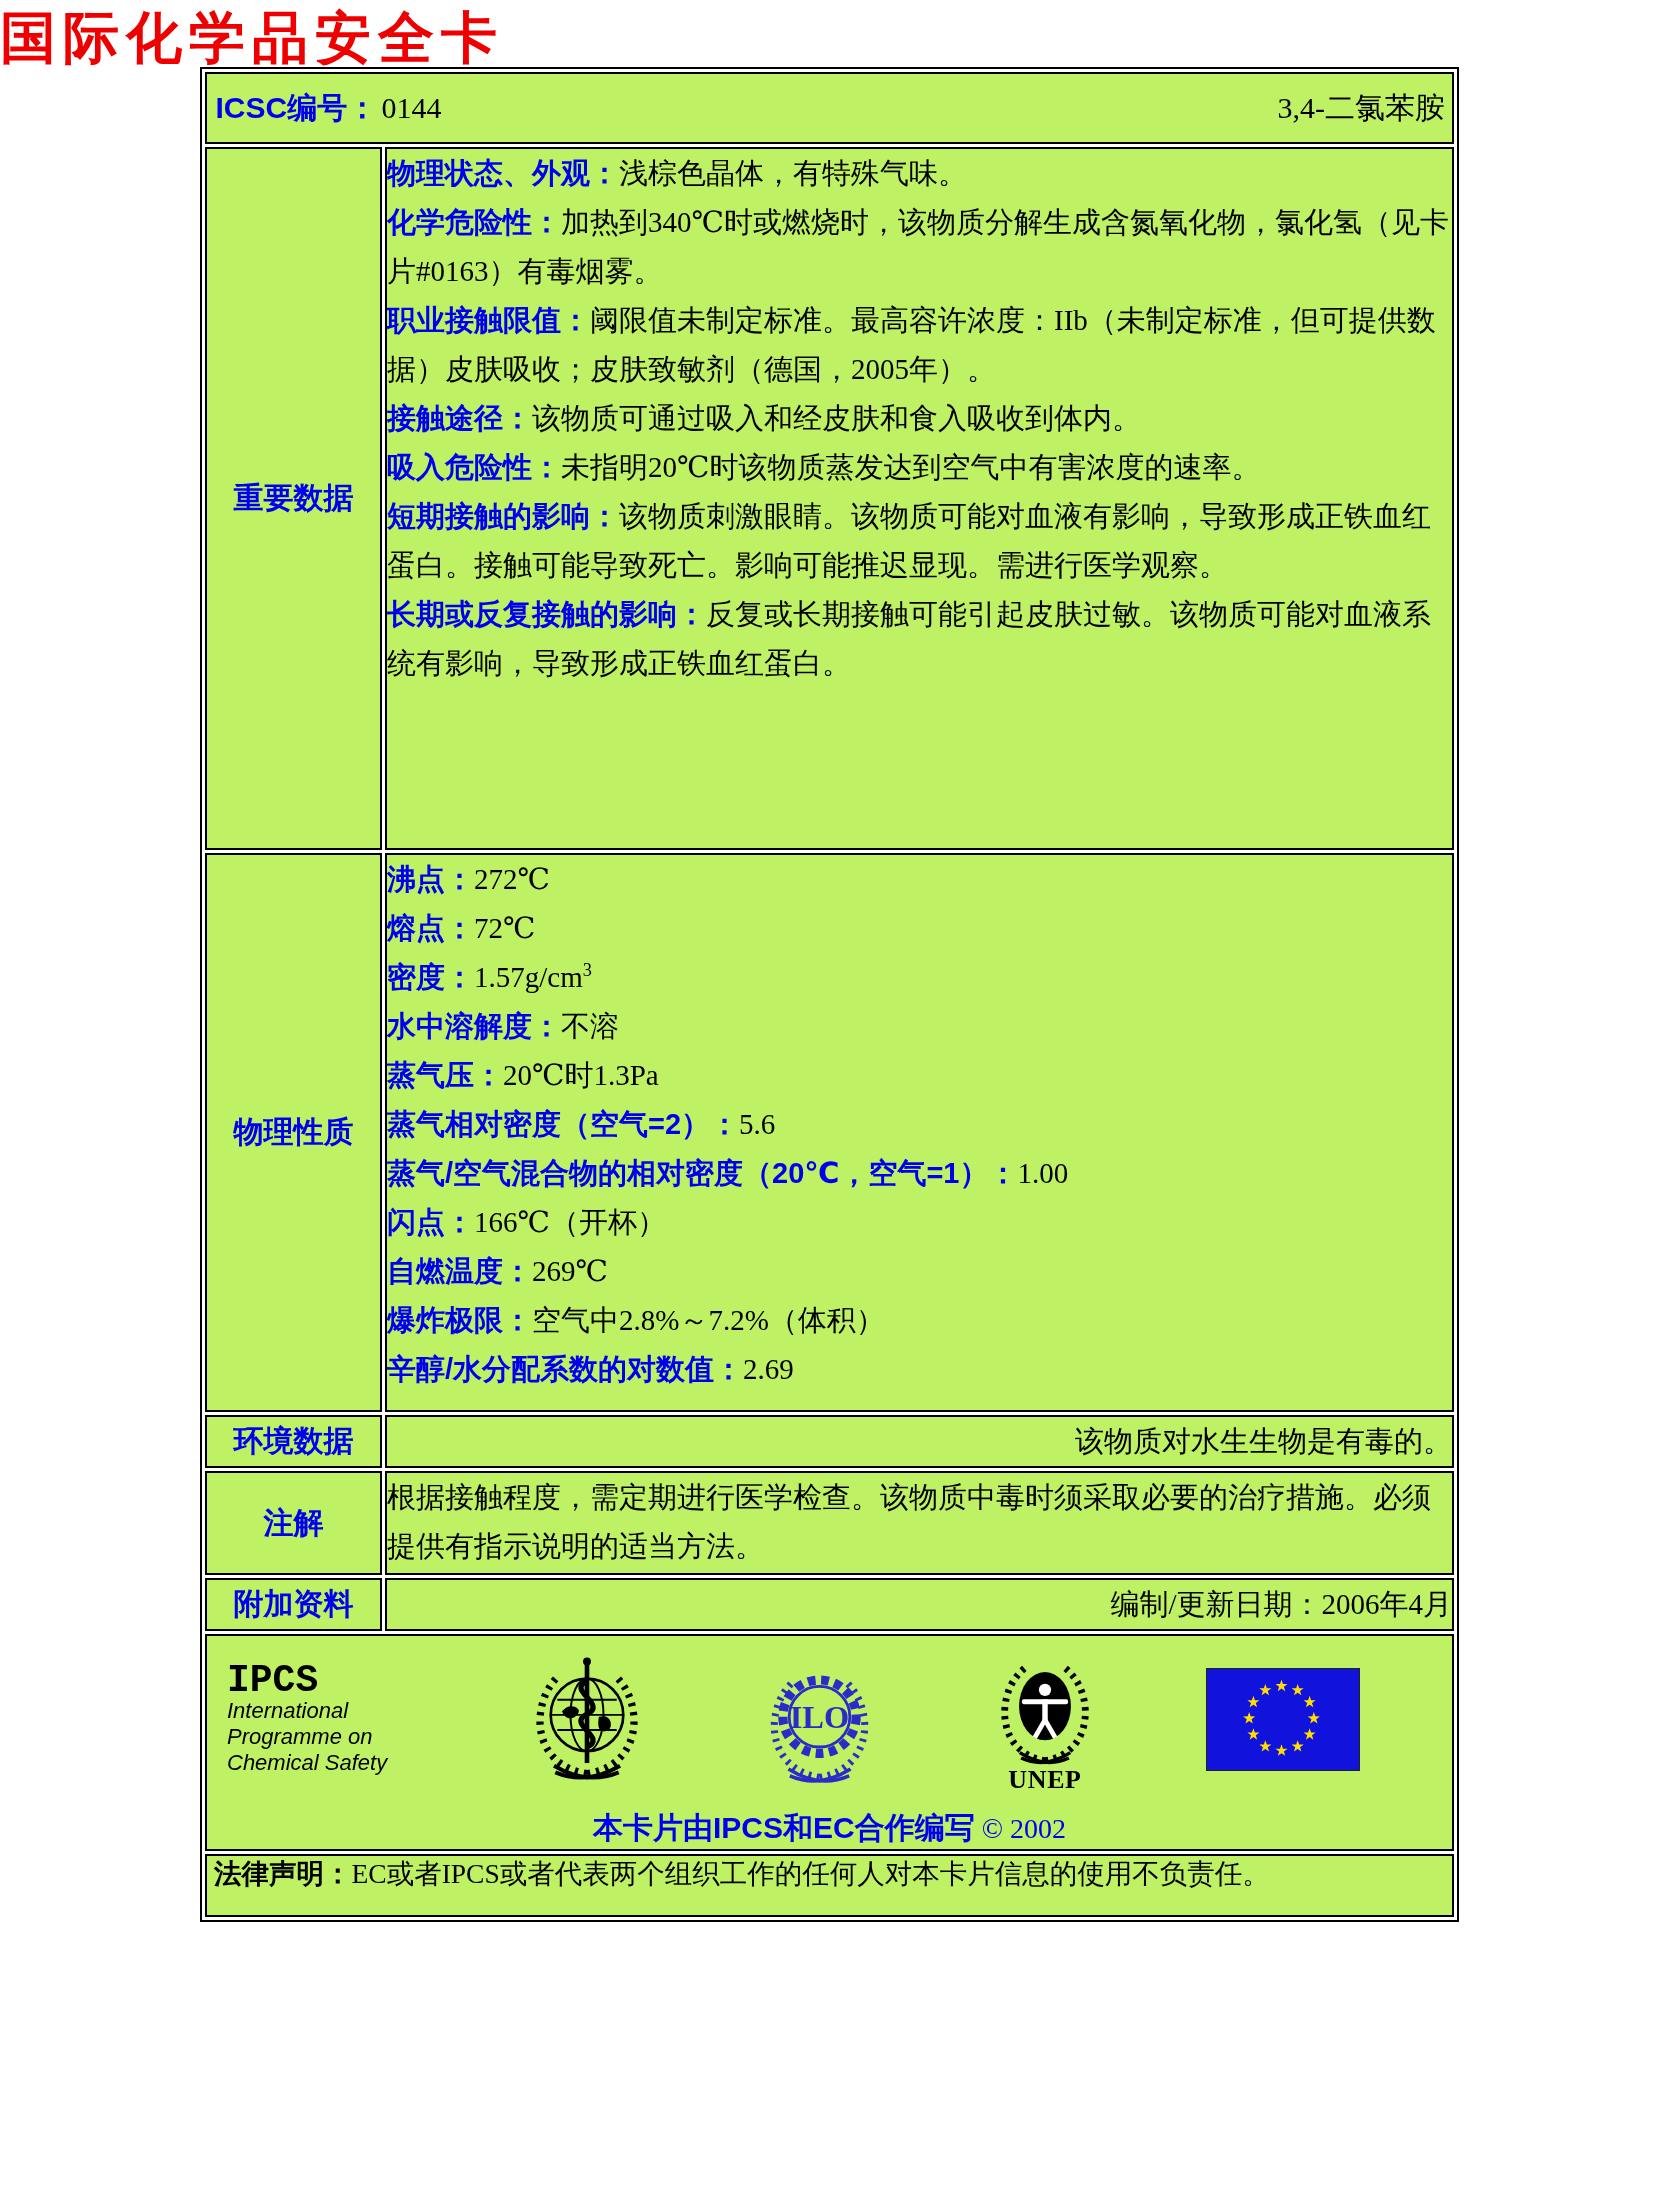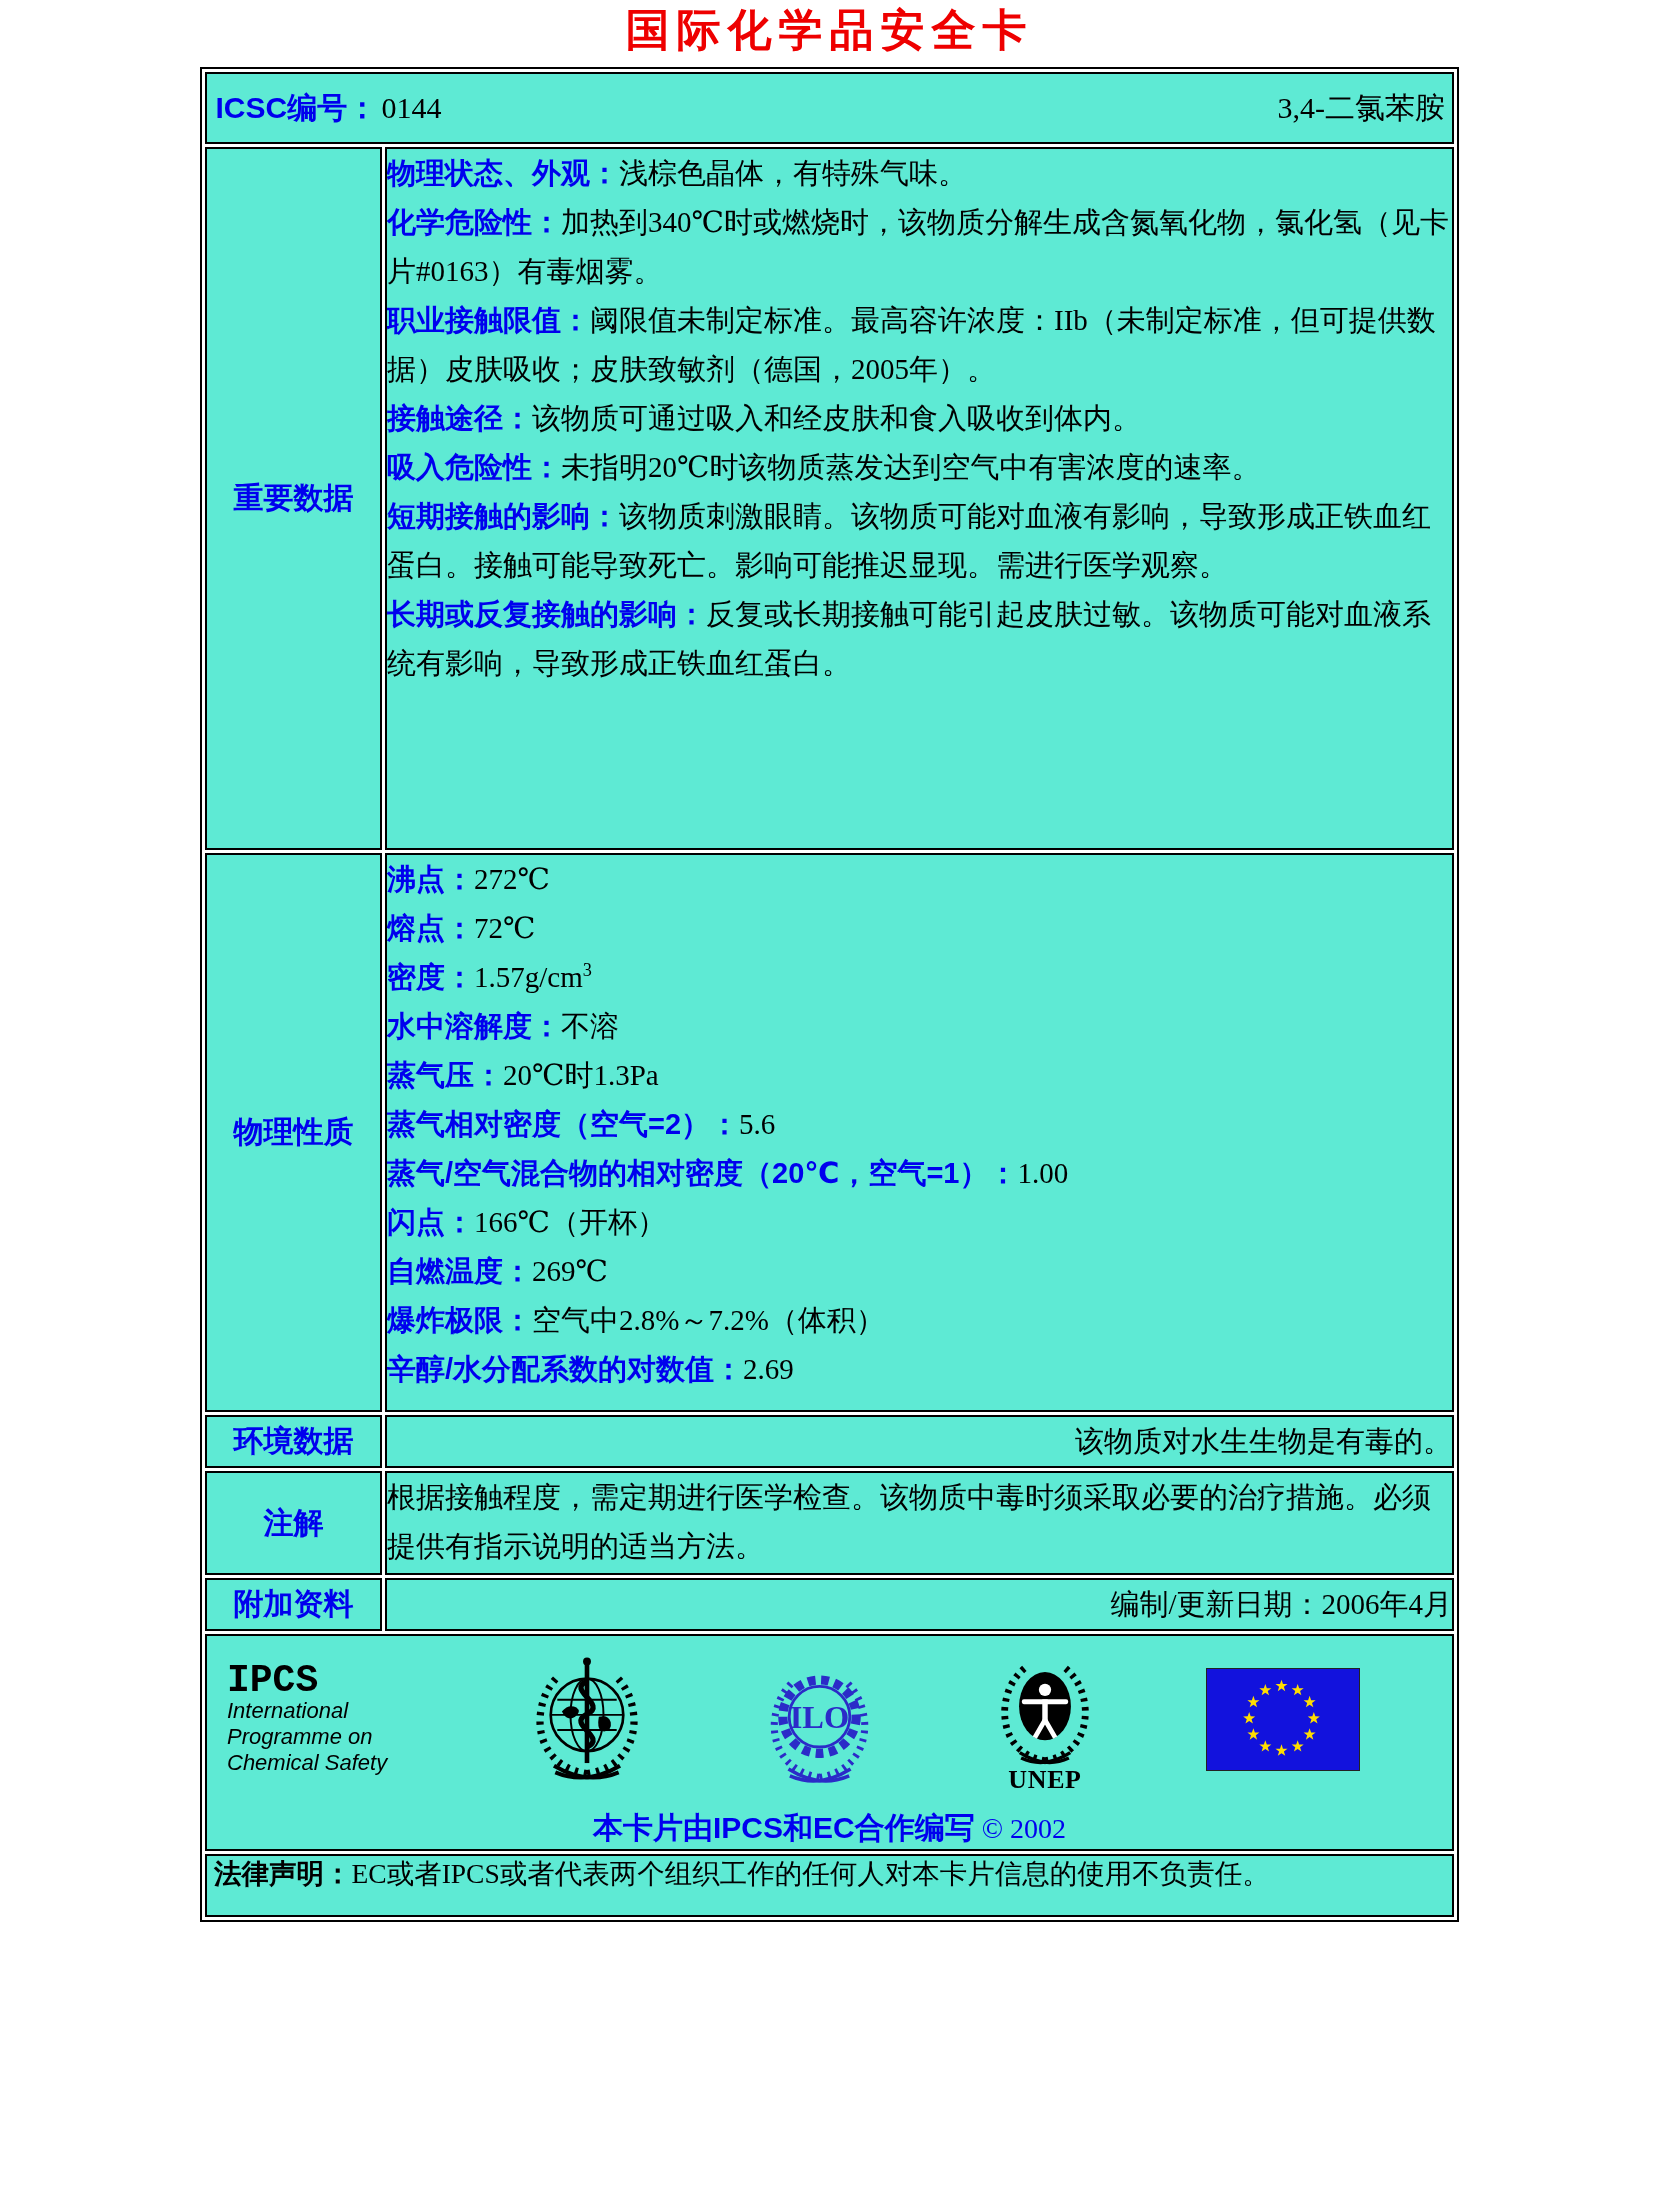--- a/index.html
+++ b/index.html
@@ -5,39 +5,39 @@
   html,body{margin:0;padding:0;background:#ffffff;}
   .page{
     position:relative;
     width:1659px;height:2205px;
     background:#ffffff;
     font-family:"Liberation Serif","DejaVu Serif",serif;
     color:#000;
   }
   .page-title{
     position:absolute;top:1.4px;left:0;width:100%;
-    text-align:center;
+    text-align:left;
     font-family:"Liberation Serif","DejaVu Serif",serif;
     font-weight:bold;
-    font-size:44px;
+    font-size:56px;
     letter-spacing:7px;
     color:#ee0000;
   }
   table.card{
     position:absolute;left:200px;top:67px;
     width:1259px;
     border-collapse:separate;
     border-spacing:3.5px;
     border:2.8px solid #000;
     table-layout:fixed;
   }
   table.card td{
     border:2.1px solid #000;
     padding:0;
-    background:#5eead4;
+    background:#bef264;
     overflow:hidden;
   }
   col.c-label{width:177px;}
   td.label-cell{
     text-align:center;vertical-align:middle;
     font-family:"Liberation Sans","DejaVu Sans",sans-serif;
     font-weight:bold;
     font-size:30px;
     color:#0000ee;
   }

